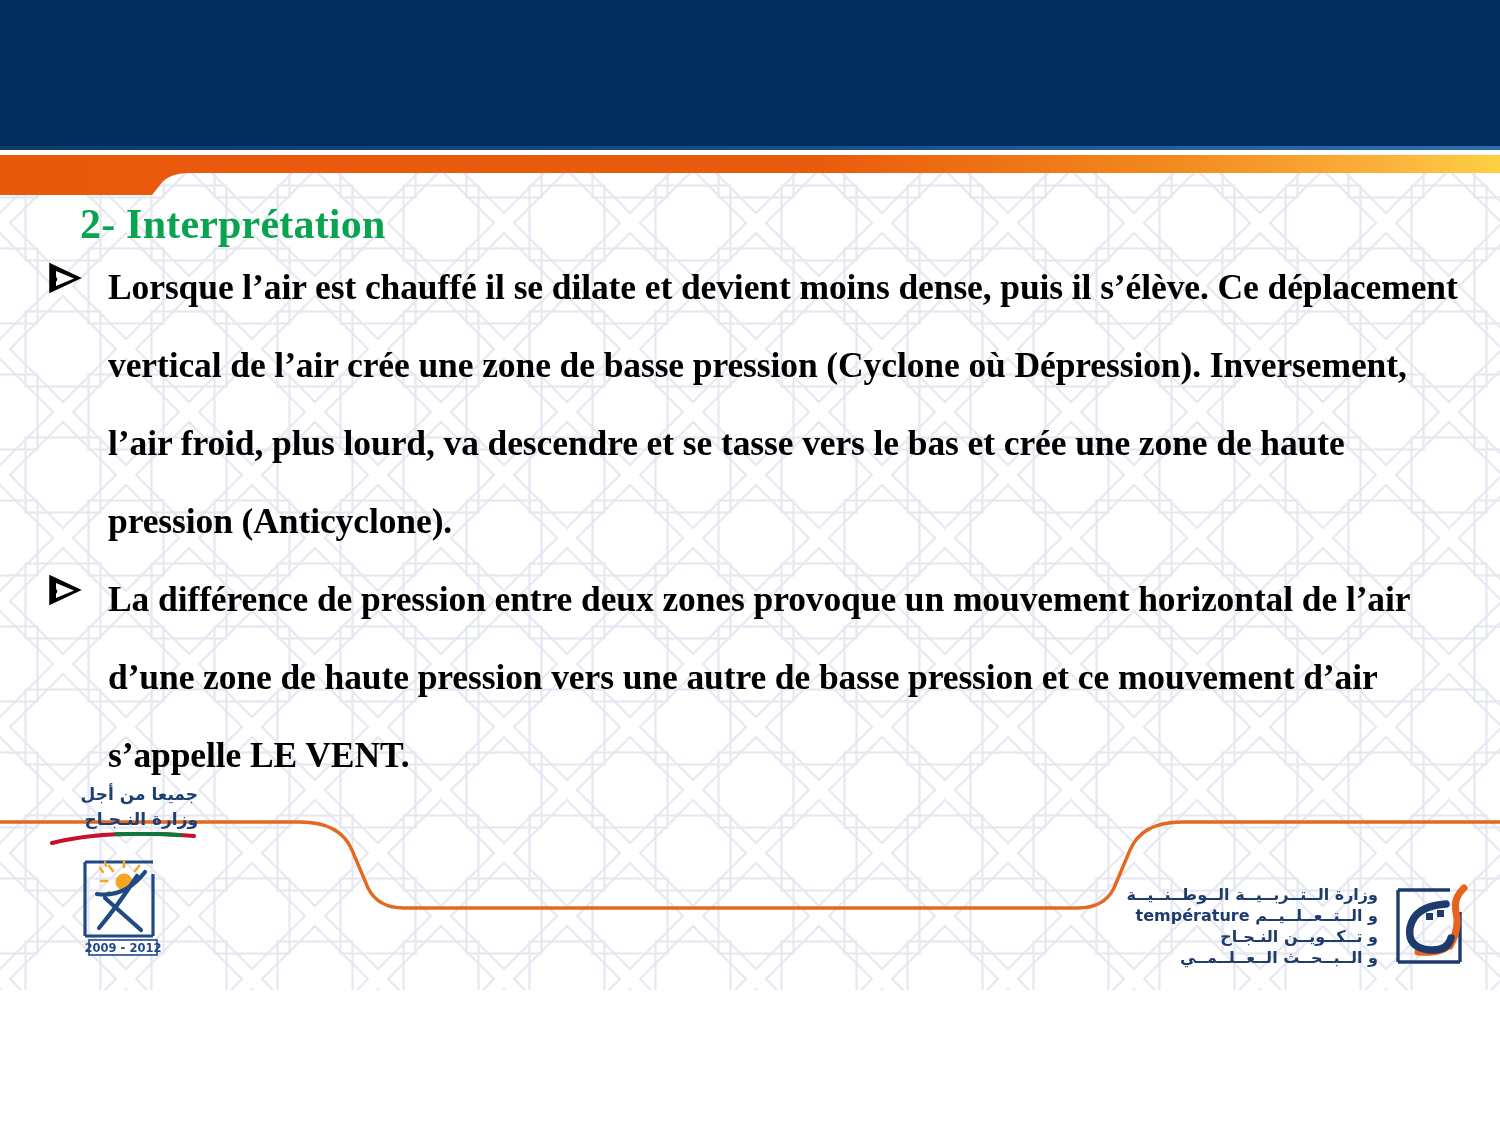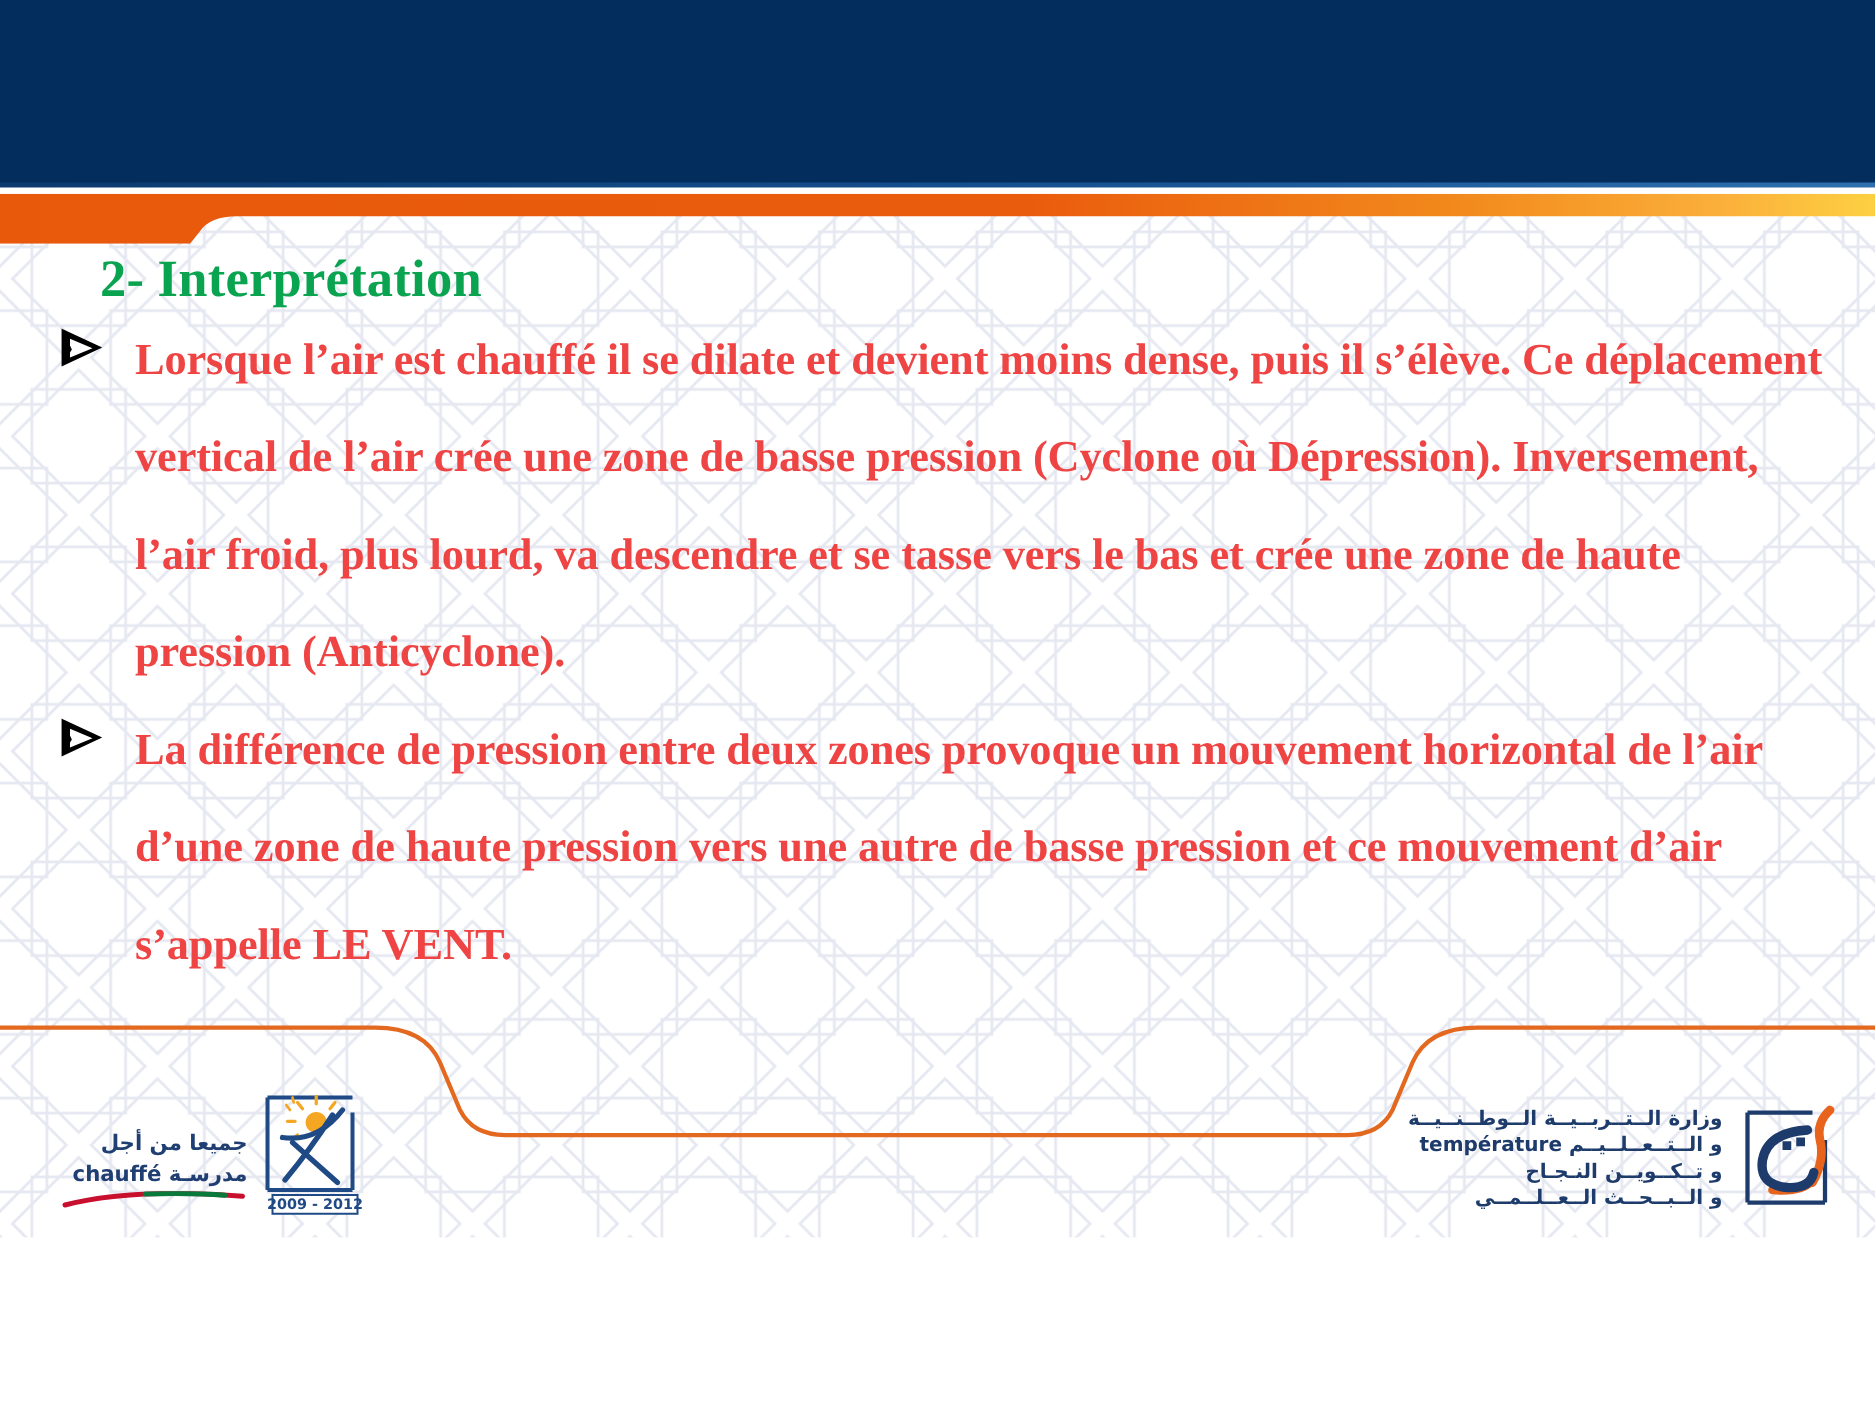--- a/index.html
+++ b/index.html
@@ -95,21 +95,21 @@
     width: 62px;
     padding-top: 10px;
     text-align: left;
     line-height: 1;
   }
 
   .bullet-marker svg { display: block; }
 
   .bullet-text {
     flex: 1 1 auto;
-    color: #ef4444;
+    color: #000000;
     font-family: "Liberation Serif", "DejaVu Serif", serif;
     font-size: 35.5px;
     line-height: 78px;
     font-weight: 600;
     text-align: left;
     letter-spacing: -0.1px;
     -webkit-font-smoothing: none;
   }
 
   
@@ -119,25 +119,26 @@
     bottom: 0;
     width: 1500px;
     height: 180px;
     z-index: 7;
     pointer-events: none;
   }
 
   #footer-logo-left {
     position: absolute;
     left: 48px;
-    bottom: 18px;
+    bottom: 34px;
     z-index: 8;
     display: flex;
-    align-items: flex-end;
+    align-items: center;
     gap: 6px;
+    flex-direction: column;
   }
 
   .slogan-ar {
     direction: rtl;
     text-align: right;
     font-family: "DejaVu Sans", "Liberation Sans", sans-serif;
     color: #1f3f72;
     font-size: 17px;
     line-height: 25px;
     font-weight: bold;
@@ -243,21 +244,21 @@
 
   </div>
 
   <svg id="footer-curve" viewBox="0 0 1500 180" preserveAspectRatio="none" aria-hidden="true">
     <path d="M0,12 H300 Q340,12 352,40 L368,78 Q378,98 404,98 H1078 Q1104,98 1114,78 L1130,40 Q1142,12 1182,12 H1500" fill="none" stroke="#e2691f" stroke-width="3.4" stroke-linecap="round"></path>
   </svg>
 
   <div id="footer-logo-left">
     <div>
       <div class="slogan-ar">جميعا من أجل</div>
-      <div class="slogan-ar">مدرسـة chauffé</div>
+      <div class="slogan-ar">وزارة النـجـاح</div>
       <svg width="150" height="14" viewBox="0 0 150 14" aria-hidden="true">
         <path d="M4,11 Q60,-3 146,4" fill="none" stroke="#c8102e" stroke-width="4" stroke-linecap="round"></path>
         <path d="M68,2.2 Q104,1 132,3.2" fill="none" stroke="#0a7a3c" stroke-width="4" stroke-linecap="round"></path>
       </svg>
     </div>
 
     <svg width="96" height="100" viewBox="0 0 96 100" aria-hidden="true">
 
       <path d="M10,6 H78" stroke="#1f4a86" stroke-width="3.2" fill="none"></path>
       <path d="M10,6 V80" stroke="#1f4a86" stroke-width="3.2" fill="none"></path>

